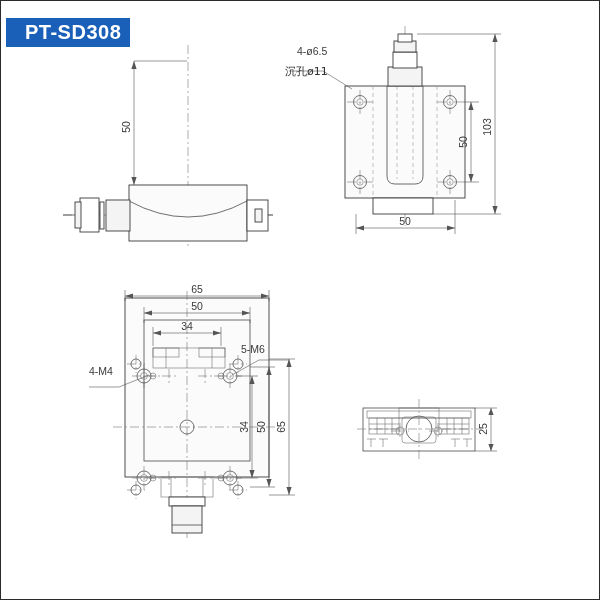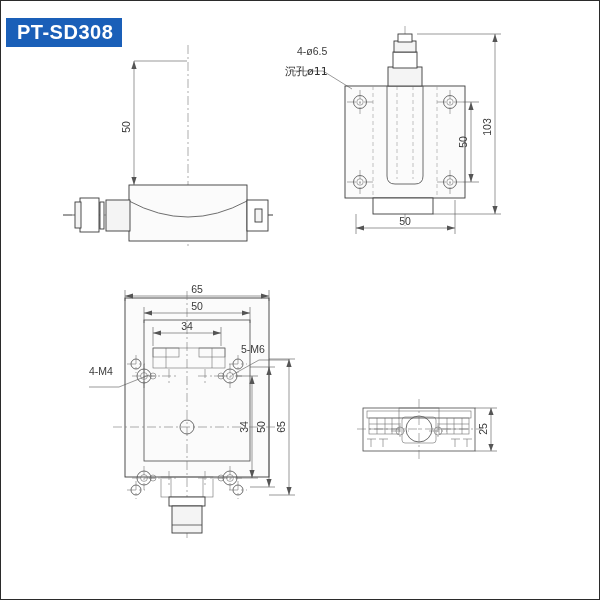--- a/index.html
+++ b/index.html
@@ -15,21 +15,21 @@
     border:1px solid #2b2b2b;
     background:#ffffff;
   }
   #badge{
     position:absolute;left:5px;top:17px;
     background:#1a5fb8;
     color:#ffffff;
     font-weight:bold;
     font-size:20px;
     letter-spacing:0.5px;
-    padding:4px 9px 5px 11px;
+    padding:4px 9px 5px 19px;
     line-height:1;
     z-index:20;
     white-space:nowrap;
   }
   svg#dwg{position:absolute;left:0;top:0;width:600px;height:600px;}
   .sld2{fill:none;stroke:#4a4a4a;stroke-width:0.8;}
   .thin{fill:none;stroke:#6e6e6e;stroke-width:0.6;}
   .dim{fill:none;stroke:#555555;stroke-width:0.6;}
   .ctr{fill:none;stroke:#777777;stroke-width:0.6;stroke-dasharray:9 3 2 3;}
   .hid{fill:none;stroke:#9a9a9a;stroke-width:0.6;stroke-dasharray:4 3;}

